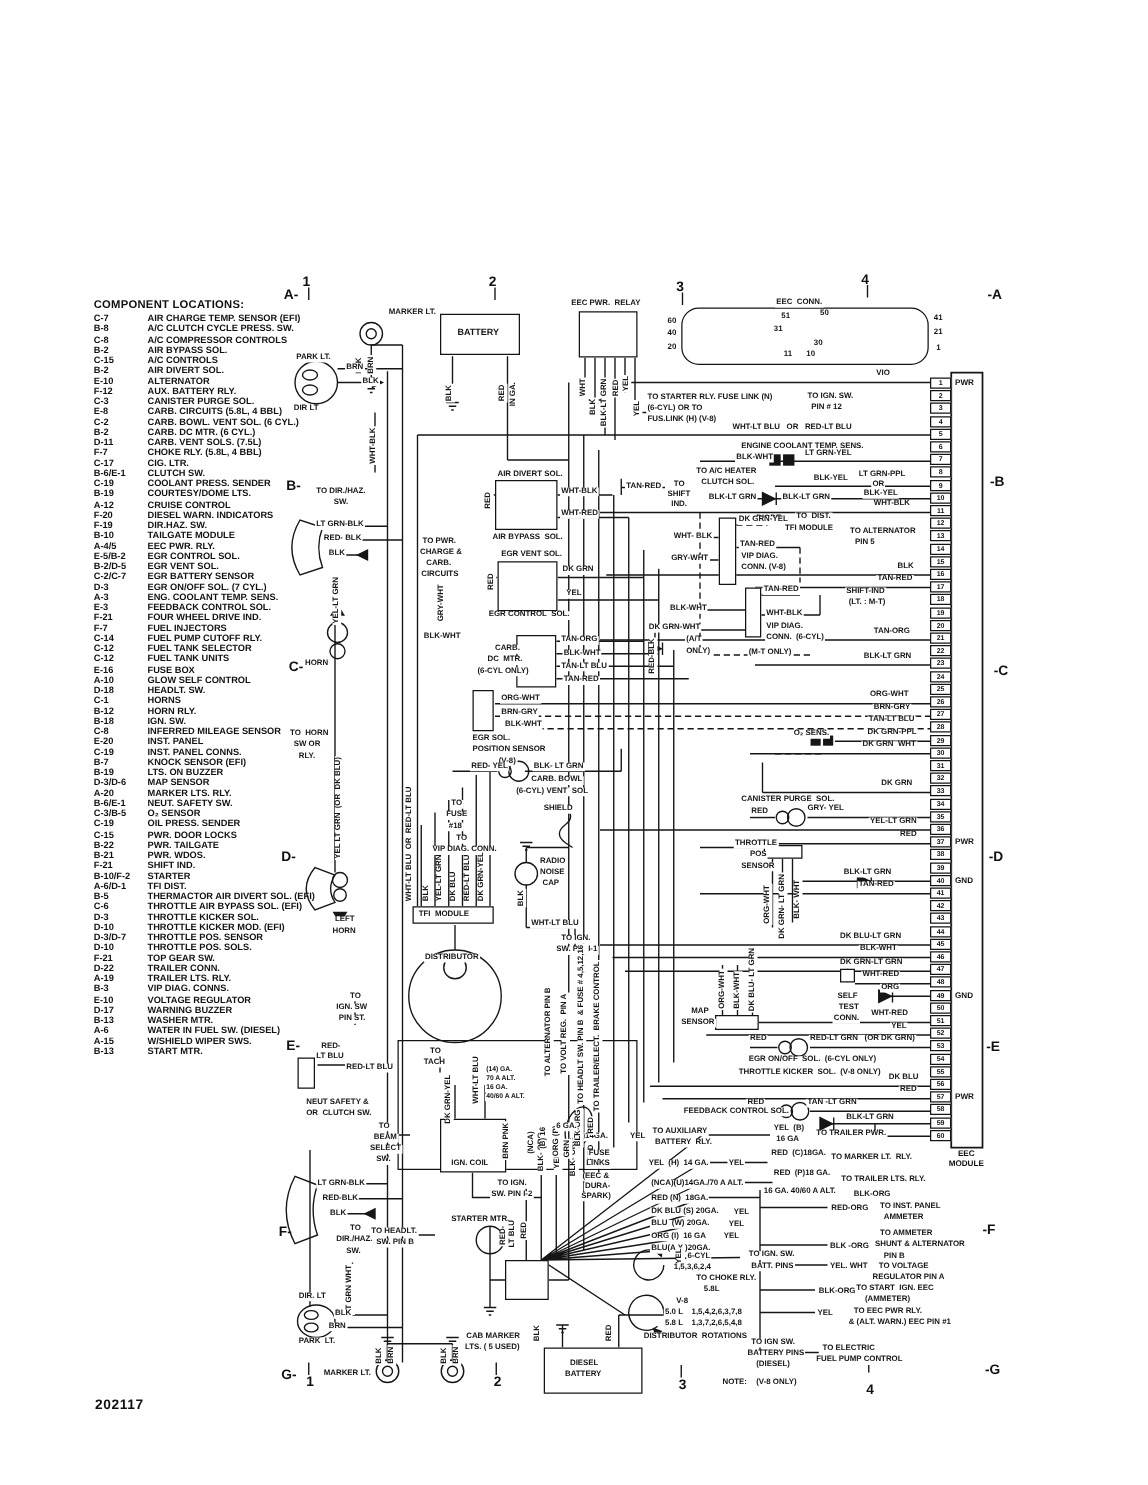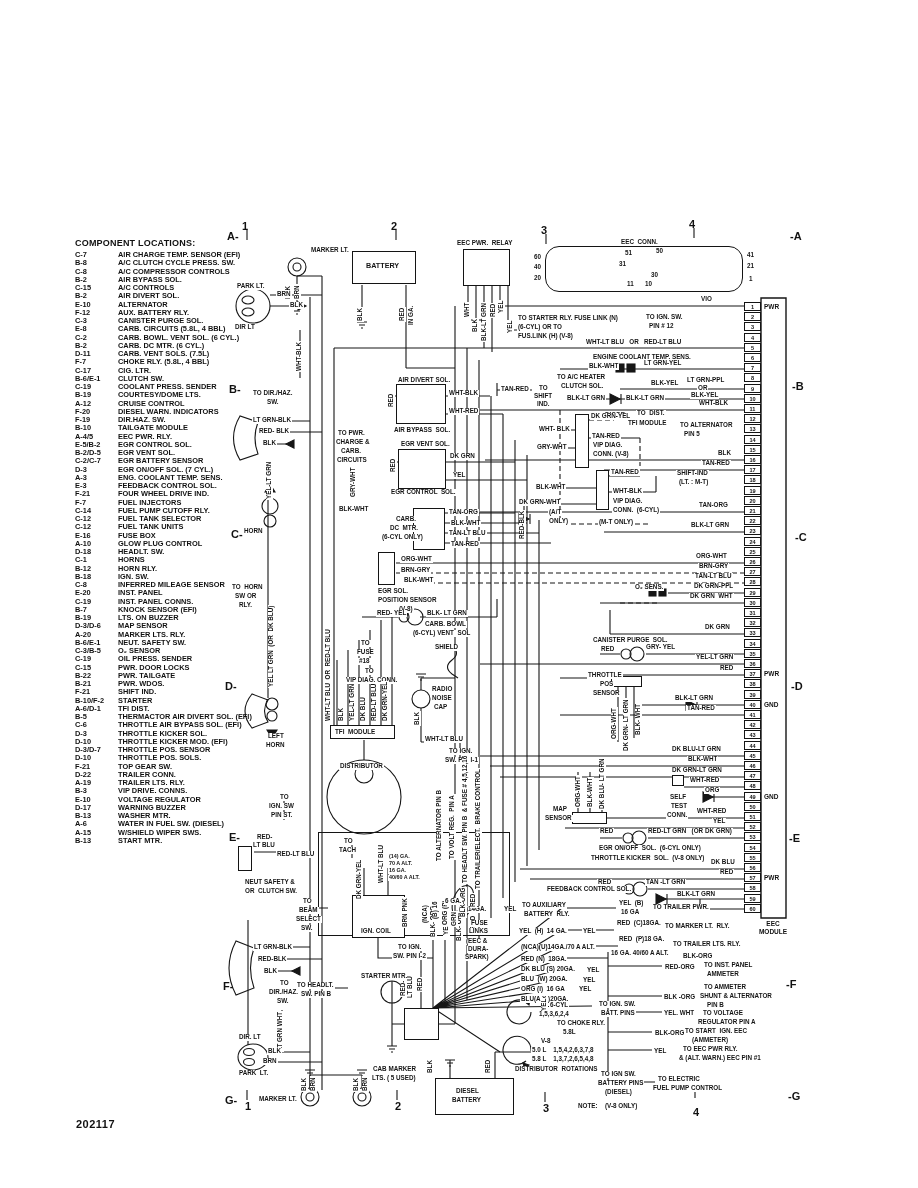--- a/index.html
+++ b/index.html
@@ -345,21 +345,21 @@
         <div class="leg-row">
           <span class="leg-ref">C-12</span>
           <span class="leg-name">FUEL TANK UNITS</span>
         </div>
         <div class="leg-row">
           <span class="leg-ref">E-16</span>
           <span class="leg-name">FUSE BOX</span>
         </div>
         <div class="leg-row">
           <span class="leg-ref">A-10</span>
-          <span class="leg-name">GLOW PLUG CONTROL</span>
+          <span class="leg-name">GLOW SELF CONTROL</span>
         </div>
         <div class="leg-row">
           <span class="leg-ref">D-18</span>
           <span class="leg-name">HEADLT. SW.</span>
         </div>
         <div class="leg-row">
           <span class="leg-ref">C-1</span>
           <span class="leg-name">HORNS</span>
         </div>
         <div class="leg-row">
@@ -465,21 +465,21 @@
         <div class="leg-row">
           <span class="leg-ref">D-22</span>
           <span class="leg-name">TRAILER CONN.</span>
         </div>
         <div class="leg-row">
           <span class="leg-ref">A-19</span>
           <span class="leg-name">TRAILER LTS. RLY.</span>
         </div>
         <div class="leg-row">
           <span class="leg-ref">B-3</span>
-          <span class="leg-name">VIP DRIVE. CONNS.</span>
+          <span class="leg-name">VIP DIAG. CONNS.</span>
         </div>
         <div class="leg-row">
           <span class="leg-ref">E-10</span>
           <span class="leg-name">VOLTAGE REGULATOR</span>
         </div>
         <div class="leg-row">
           <span class="leg-ref">D-17</span>
           <span class="leg-name">WARNING BUZZER</span>
         </div>
         <div class="leg-row">

